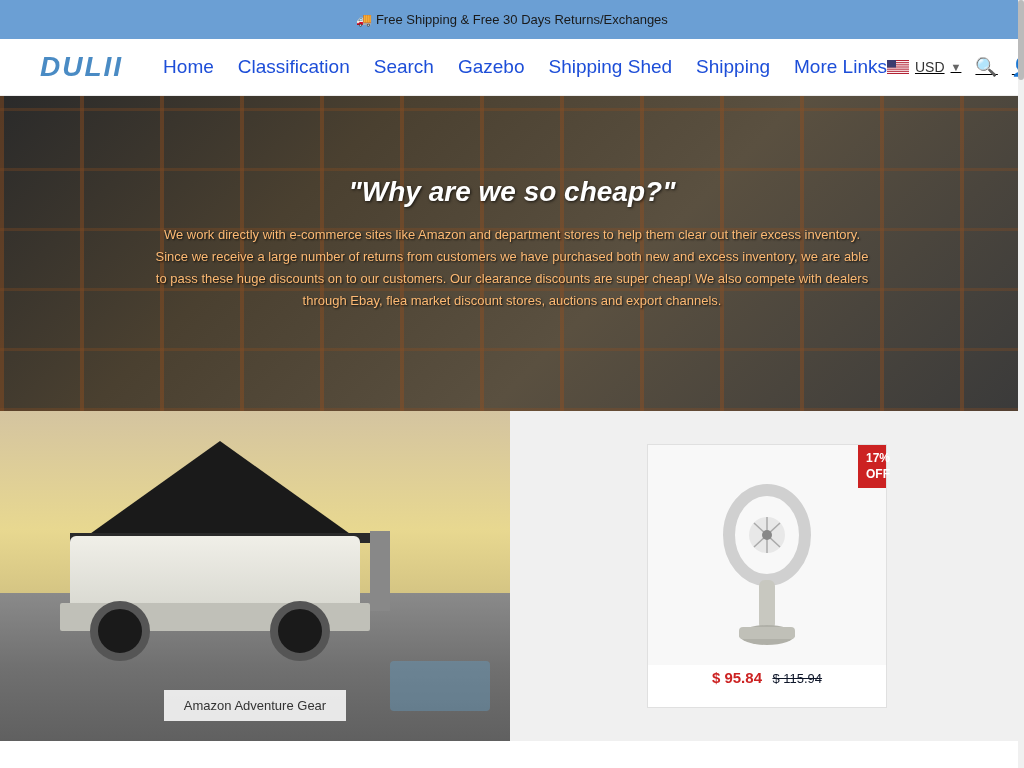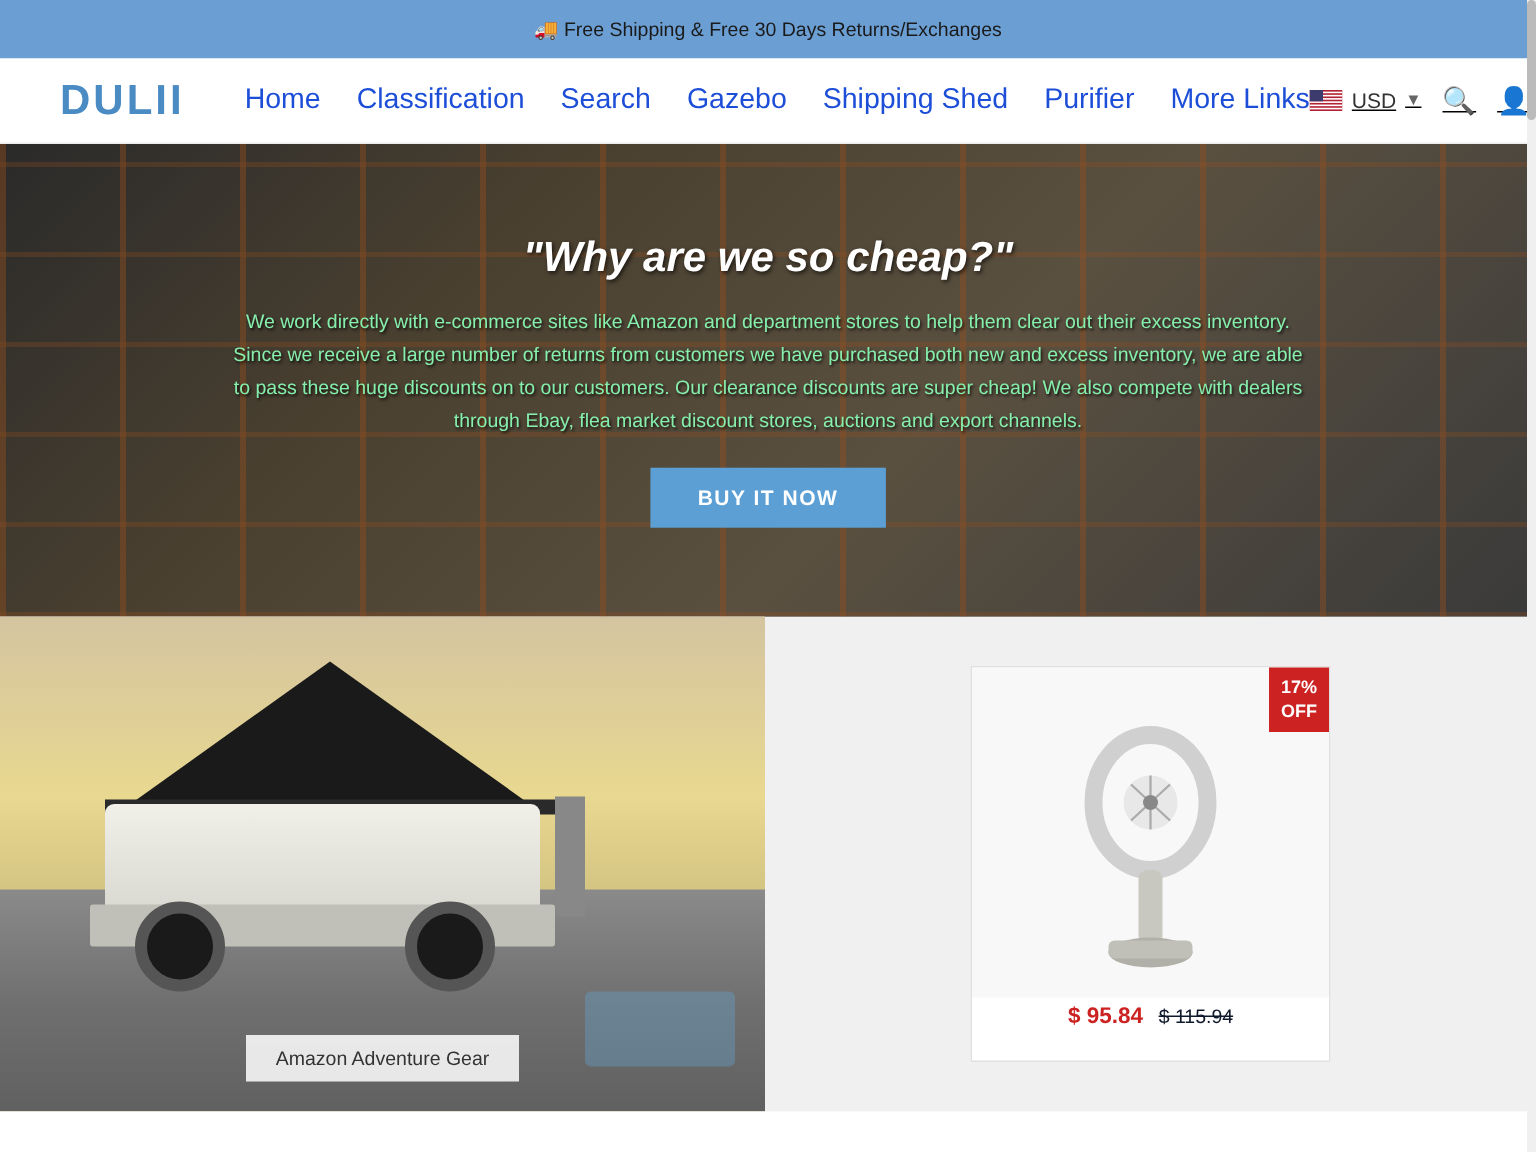--- a/index.html
+++ b/index.html
@@ -21,20 +21,21 @@
       padding: 12px 40px;
       border-bottom: 1px solid #eee;
       background: #fff;
     }
     .logo {
       font-size: 28px;
       font-weight: 900;
       color: #5b9bd5;
       letter-spacing: 2px;
       margin-right: 40px;
+      font-style: italic;
       text-transform: uppercase;
       text-decoration: none;
     }
     .logo span { color: #4a8bc4; }
     nav {
       display: flex;
       gap: 24px;
       flex: 1;
       align-items: center;
     }
@@ -108,21 +109,21 @@
       font-weight: bold;
       margin-bottom: 16px;
       text-shadow: 1px 1px 3px rgba(0,0,0,0.7);
       font-style: italic;
     }
     .hero-desc {
       font-size: 13px;
       line-height: 1.7;
       margin-bottom: 20px;
       text-shadow: 1px 1px 2px rgba(0,0,0,0.8);
-      color: #86efac;
+      color: #fdba74;
     }
     .hero-btn {
       background: #5b9fd4;
       color: #fff;
       border: none;
       padding: 12px 32px;
       font-size: 14px;
       font-weight: bold;
       cursor: pointer;
       letter-spacing: 1px;
@@ -195,21 +196,21 @@
       position: absolute;
       top: 0;
       right: 0;
       background: #cc2222;
       color: #fff;
       font-size: 12px;
       font-weight: bold;
       text-align: center;
       padding: 6px 8px;
       line-height: 1.3;
-      width: 40px;
+      width: 28px;
     }
     .product-image-area {
       width: 100%;
       height: 220px;
       background: #f8f8f8;
       display: flex;
       align-items: center;
       justify-content: center;
     }
     
@@ -268,21 +269,21 @@
 <header class="header">
   <a class="logo" href="#">
     <span>DULII</span>
   </a>
   <nav>
     <a href="#">Home</a>
     <a href="#">Classification</a>
     <a href="#">Search</a>
     <a href="#">Gazebo</a>
     <a href="#">Shipping Shed</a>
-    <a href="#">Purifier</a>
+    <a href="#">Shipping</a>
     <a href="#">More Links</a>
   </nav>
   <div class="header-right">
     <div class="flag-currency">
 
       <svg class="flag" viewBox="0 0 22 14" xmlns="http://www.w3.org/2000/svg">
         <rect width="22" height="14" fill="#B22234"></rect>
         <rect y="1.08" width="22" height="1.08" fill="white"></rect>
         <rect y="3.23" width="22" height="1.08" fill="white"></rect>
         <rect y="5.38" width="22" height="1.08" fill="white"></rect>
@@ -299,21 +300,20 @@
     <span class="header-icon">🛒</span>
   </div>
 </header>
 
 <section class="hero">
   <div class="hero-bg"></div>
   <div class="warehouse-overlay"></div>
   <div class="hero-content">
     <h1 class="hero-title">"Why are we so cheap?"</h1>
     <p class="hero-desc">We work directly with e-commerce sites like Amazon and department stores to help them clear out their excess inventory. Since we receive a large number of returns from customers we have purchased both new and excess inventory, we are able to pass these huge discounts on to our customers. Our clearance discounts are super cheap! We also compete with dealers through Ebay, flea market discount stores, auctions and export channels.</p>
-    <button class="hero-btn">BUY IT NOW</button>
   </div>
 </section>
 
 <div class="bottom-section">
 
   <div class="left-promo">
     <div class="sky-bg"></div>
     <div class="ground-bg"></div>
 
     <div class="car-body">

